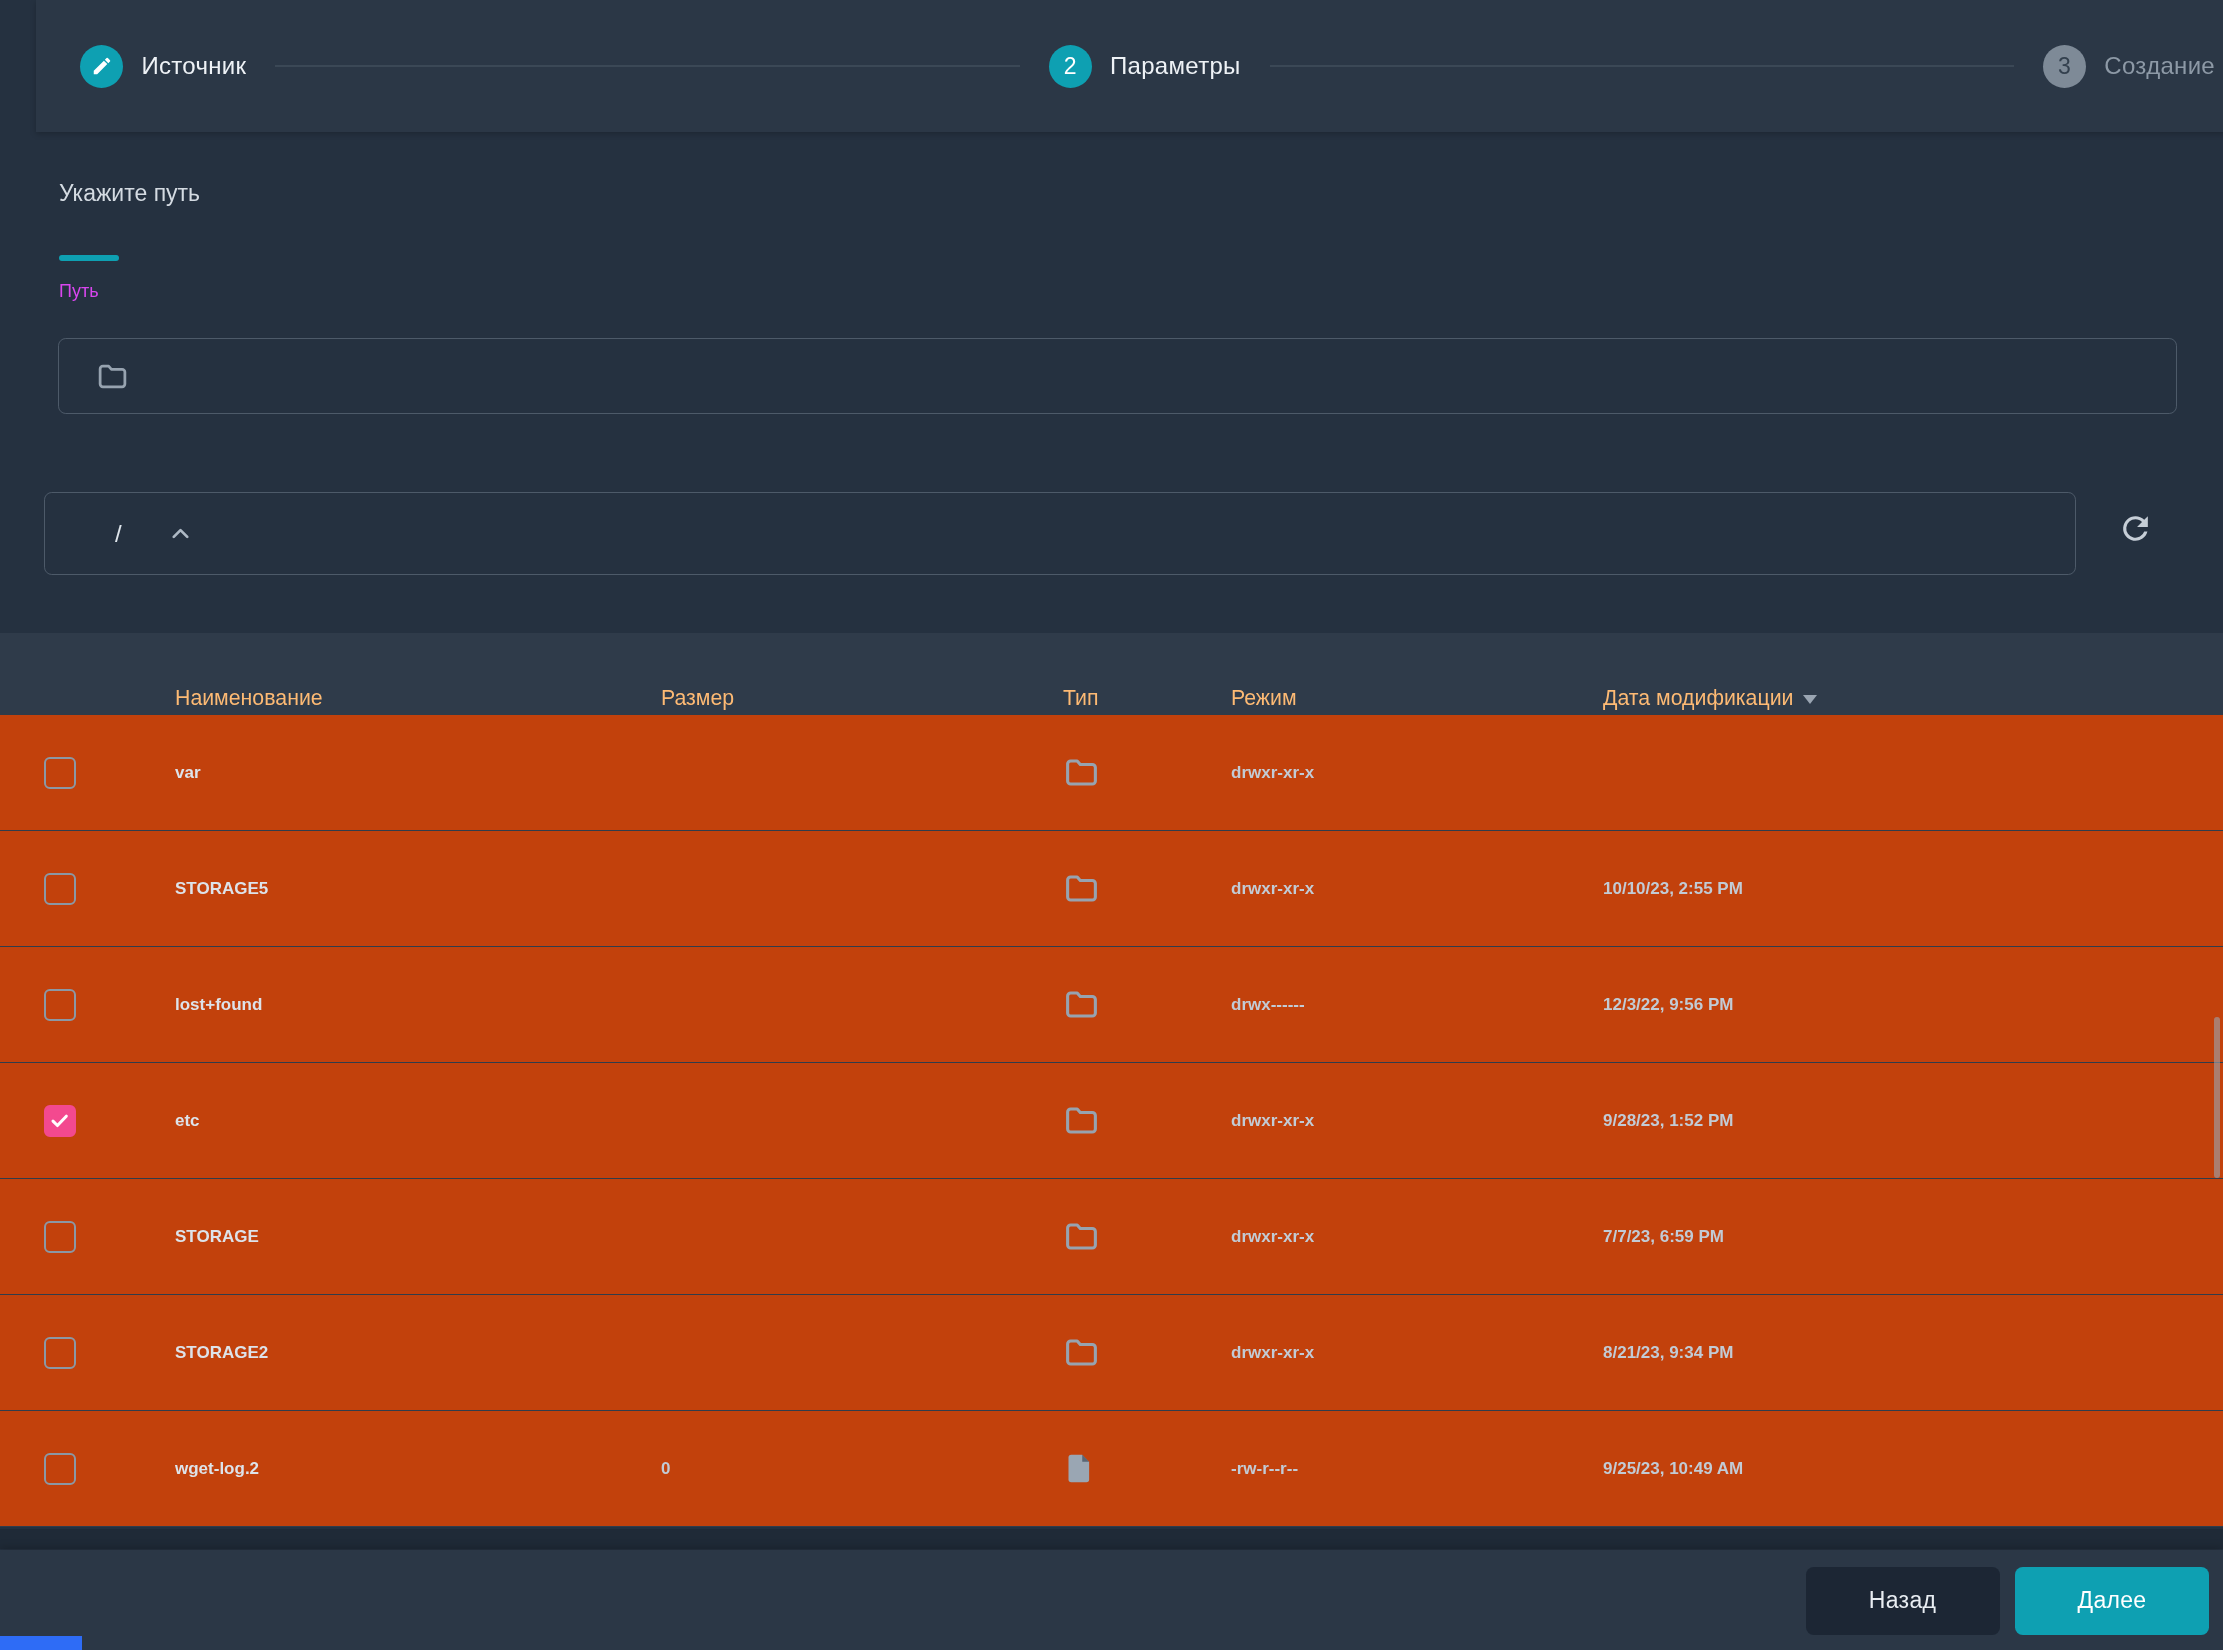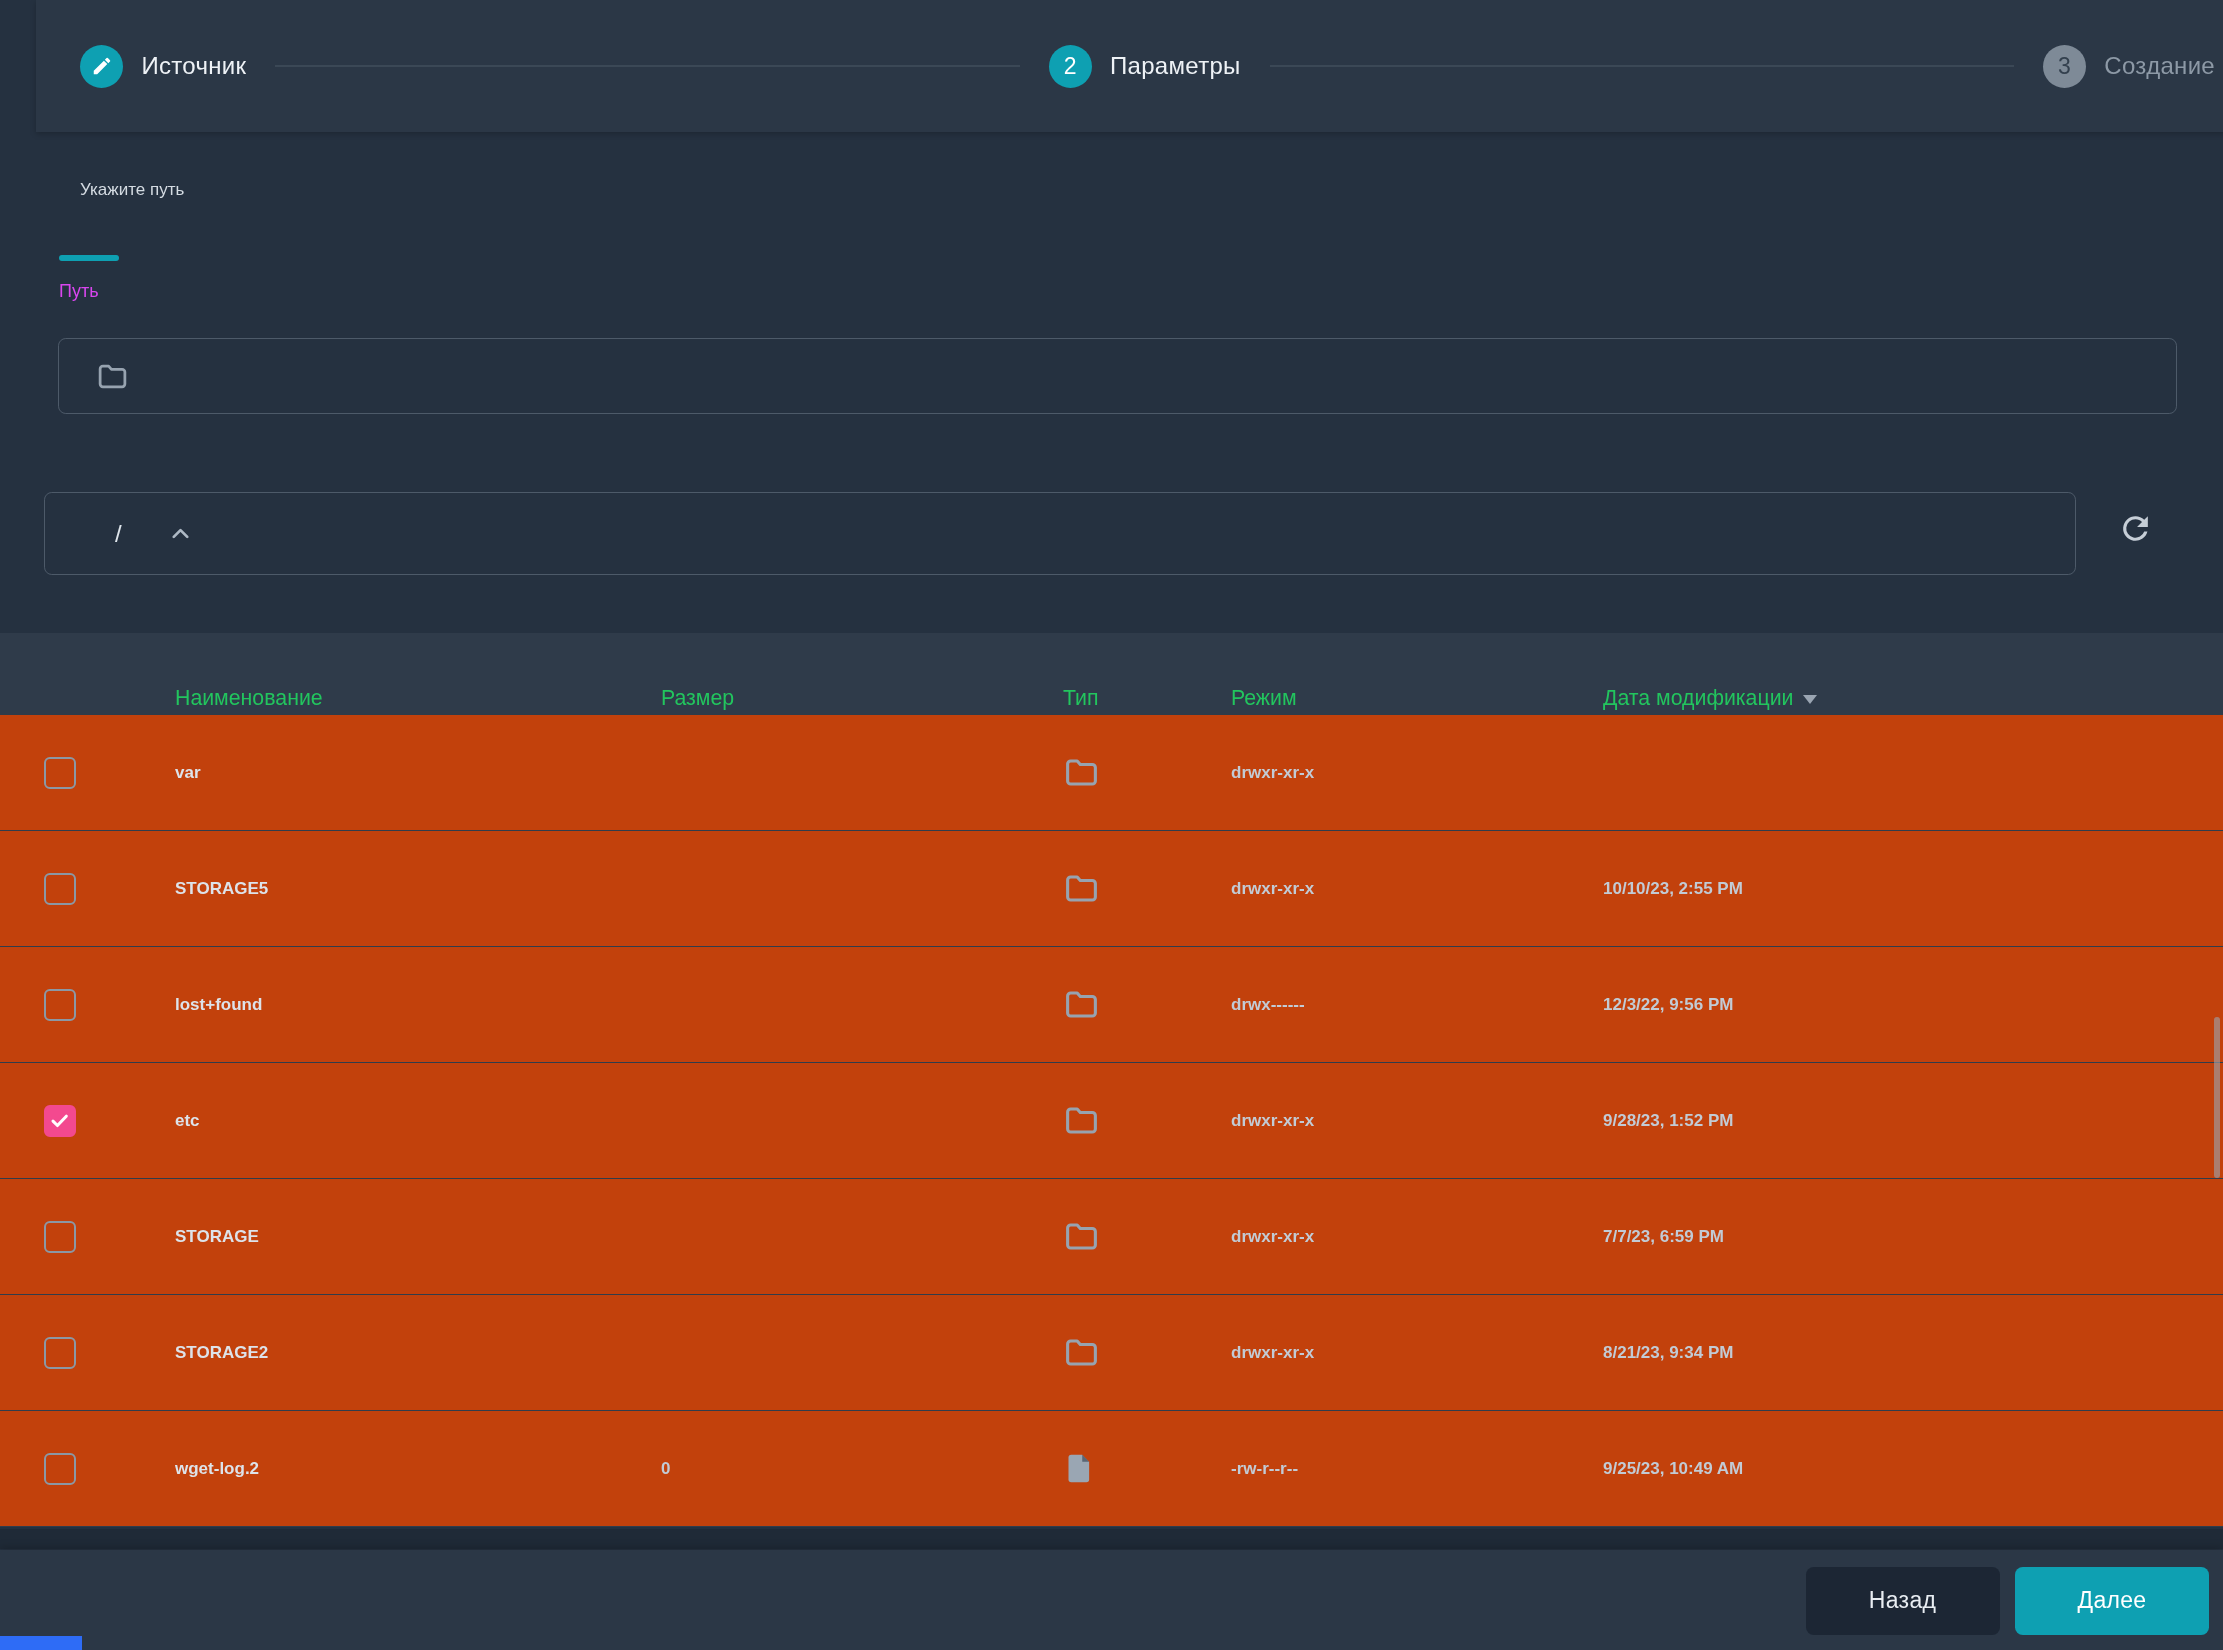--- a/index.html
+++ b/index.html
@@ -25,21 +25,21 @@
     display:flex; align-items:center; justify-content:center;
     font-size:23px; flex:none;
   }
   .circle.done, .circle.active { background:var(--accent); color:#ffffff; }
   .circle.inactive { background:#7e8a97; color:#33404e; }
   .step-label { font-size:24px; color:#eef2f6; letter-spacing:0.3px; white-space:nowrap; }
   .step-label.dim { color:#8d99a6; }
   .connector { flex:1; height:1.9px; background:#3b4856; margin:0 29px; }
 
   
-  .tab-label { position:absolute; top:180px; left:59px; font-size:17px; color:#d4dbe2;margin-left:21px; }
+  .tab-label { position:absolute; top:180px; left:59px; font-size:23px; color:#d4dbe2; }
   .tab-underline { position:absolute; top:255px; left:59px; width:60px; height:5.8px; border-radius:2.9px; background:var(--accent); }
   .path-label { position:absolute; top:281px; left:59px; font-size:18px; color:#d946ef; }
 
   .path-input {
     position:absolute; top:338px; left:58px; width:2119px; height:76px;
     border:1.9px solid #4d5a69; border-radius:7.8px;
     display:flex; align-items:center; padding-left:37px; gap:27px;
     background:transparent;
   }
   .path-input input {
@@ -65,21 +65,21 @@
   .grid-cols {
     display:grid;
     grid-template-columns:131px 530px 402px 168px 372px 621px;
     align-items:center;
   }
   .file-table { position:absolute; top:633px; left:0; width:2223px; }
   .thead {
     height:82px; background:#2f3b4a;
     font-size:21.3px; color:#9fabb8;
   }
-  .thead > div { color:#22c55e; display:flex; align-items:center;margin-top:48px; }
+  .thead > div { color:#fdba74; display:flex; align-items:center;margin-top:48px; }
   .trow {
     height:116px; background:#c2410c;
     border-bottom:1.9px solid #303c4b;
     font-size:17px;
     font-weight:bold;
   }
   .col-name { padding-left:44px; color:#dde3ea; }
   .thead .col-name { padding-left:44px; }
   .col-size  { color:#c2cbd5; }
   .col-mode  { color:#c2cbd5; }

